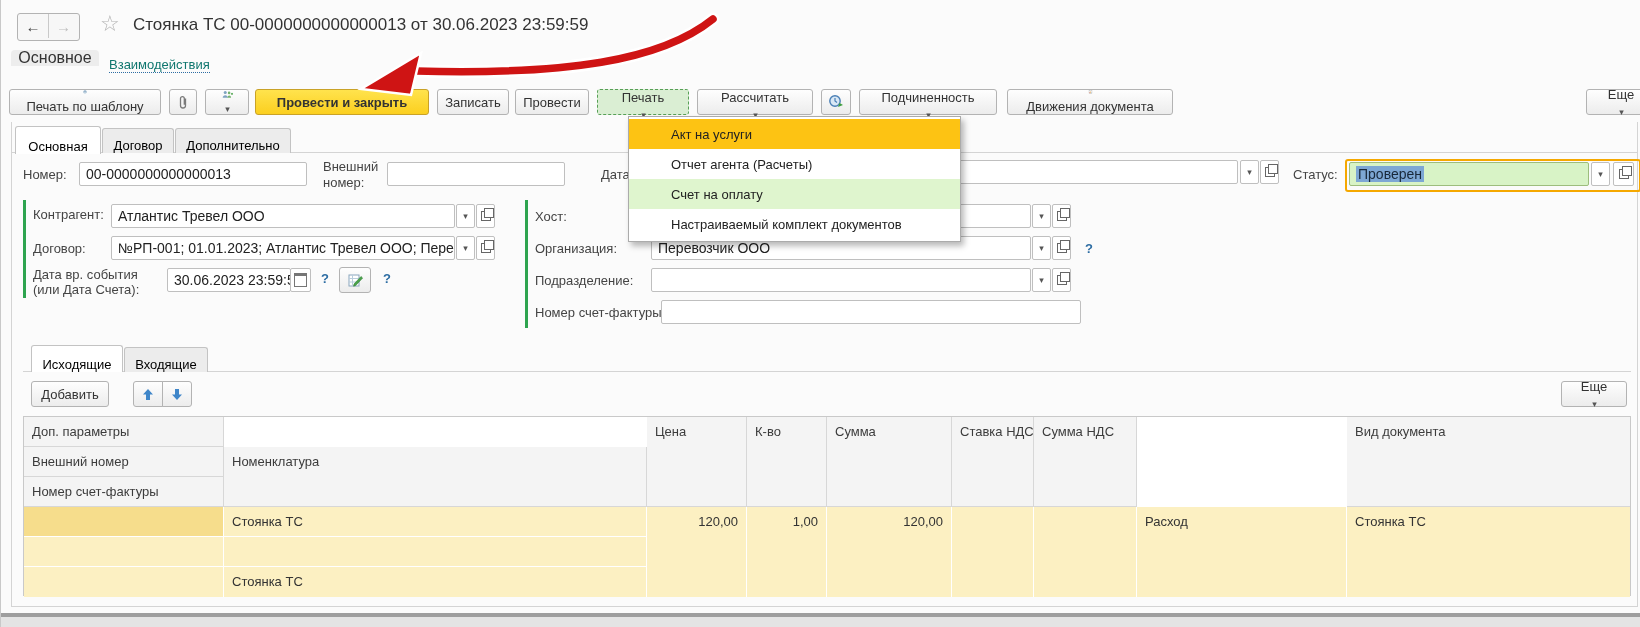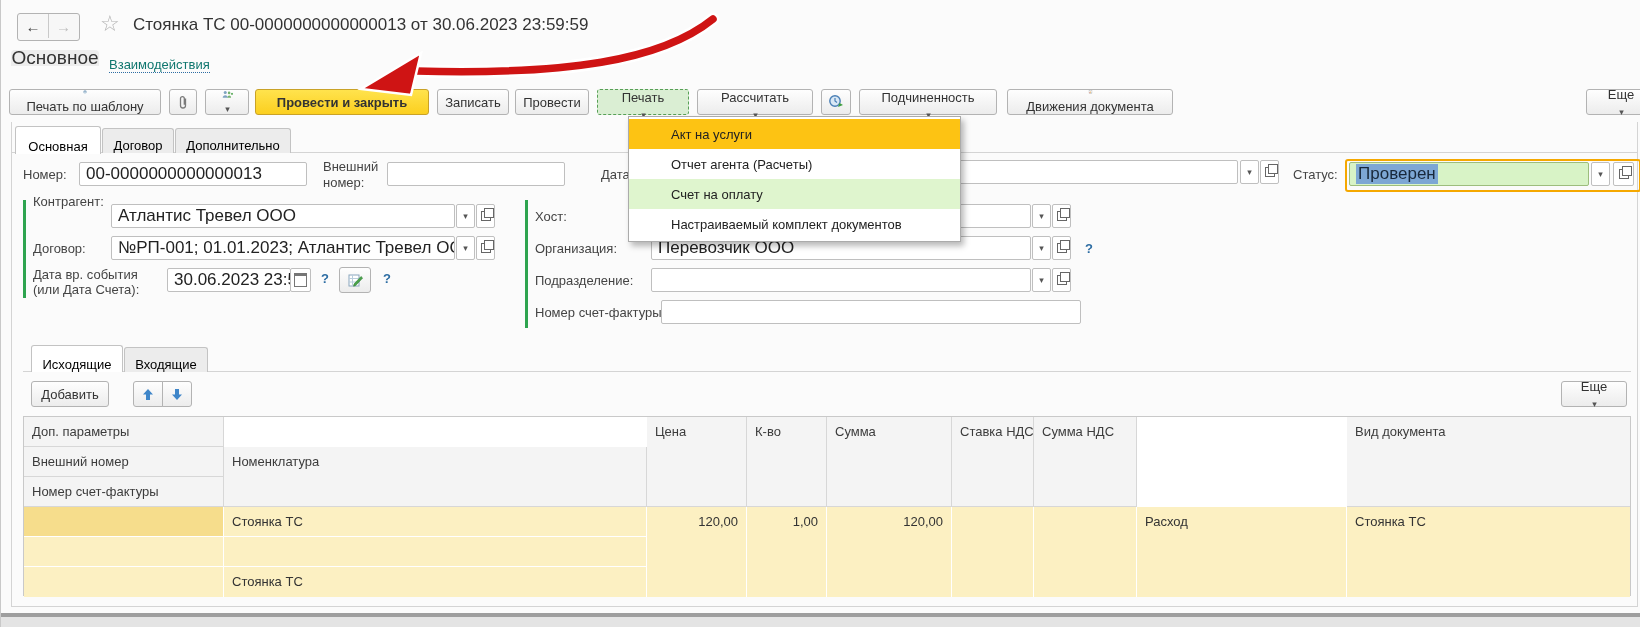--- a/index.html
+++ b/index.html
@@ -6,21 +6,21 @@
   #app{position:relative;width:1640px;height:627px;background:#fbfbfb;overflow:hidden;
        font-family:"Liberation Sans",sans-serif;border-left:1px solid #c9c9c9;border-right:1px solid #c9c9c9;}
   .lbl{position:absolute;font-size:13px;color:#444;white-space:nowrap;}
   .btn{position:absolute;height:26px;box-sizing:border-box;border:1px solid #b3b3b3;border-radius:3px;
        background:linear-gradient(#fefefe,#ececec);display:flex;align-items:center;justify-content:center;
        gap:5px;font-size:13px;color:#333;padding:0 9px;white-space:nowrap;cursor:default;flex-direction:column;}
   .btn .caret{font-size:9px;color:#555;margin-left:1px;}
   .btn-yellow{background:linear-gradient(#ffe34d,#fbcf1f);border-color:#c9a227;font-weight:bold;}
   .btn-open{background:#daeed3;border:1px dashed #57a057;}
   .input{position:absolute;height:24px;box-sizing:border-box;border:1px solid #bfbfbf;border-radius:2px;
-         background:#fff;font-size:17px;color:#222;display:flex;align-items:center;padding:4px 6px;
+         background:#fff;font-size:14px;color:#222;display:flex;align-items:center;padding:4px 6px;
          overflow:hidden;white-space:nowrap;}
   .fbtn{position:absolute;height:24px;width:19px;box-sizing:border-box;border:1px solid #bfbfbf;background:#fff;
         display:flex;align-items:center;justify-content:center;border-radius:2px;}
   .caret2{font-size:9px;color:#555;}
   .icon-open{width:8px;height:8px;border:1px solid #666;background:#fff;position:relative;}
   .icon-open::before{content:"";position:absolute;left:2px;top:-4px;width:8px;height:8px;border:1px solid #666;background:#fff;}
   .icon-cal{width:11px;height:10px;border:1px solid #767676;border-top:3px solid #767676;background:#fff;}
   .tab{position:absolute;box-sizing:border-box;display:flex;align-items:flex-end;justify-content:center;
        font-size:13px;color:#000000;border:1px solid #c3c3c3;border-bottom:none;border-radius:3px 3px 0 0;background:#ececec;}
   .tab.active{background:#fff;z-index:3;}
@@ -51,21 +51,21 @@
     <div style="position:absolute;left:0;top:0;width:30px;height:24px;display:flex;align-items:center;justify-content:center;color:#444;font-size:15px;border-right:1px solid #c9c9c9;">
         <span>←</span>
       </div>
     <div style="position:absolute;left:31px;top:0;width:29px;height:24px;display:flex;align-items:center;justify-content:center;color:#bdbdbd;font-size:15px;">
         <span>→</span>
       </div>
   </div>
   <div style="position:absolute;left:99px;top:11px;font-size:22px;color:#b3b3b3;"><span>☆</span></div>
   <div style="position:absolute;left:132px;top:15px;font-size:17px;color:#333;white-space:nowrap;">Стоянка ТС 00-0000000000000013 от 30.06.2023 23:59:59</div>
 
-  <div style="position:absolute;left:10px;top:50px;width:88px;height:16px;background:#ededed;border-radius:4px 4px 0 0;display:flex;align-items:center;justify-content:center;font-size:19px;color:#333;">
+  <div style="position:absolute;left:10px;top:50px;width:88px;height:16px;background:#ededed;border-radius:4px 4px 0 0;display:flex;align-items:center;justify-content:center;font-size:16px;color:#333;">
       <span>Основное</span>
     </div>
   <div style="position:absolute;left:108px;top:57px;font-size:13px;"><span class="link">Взаимодействия</span></div>
 
   <div class="btn" style="left:8px;top:89px;width:152px;">
     <svg width="14" height="14" viewBox="0 0 14 14">
         <rect x="3" y="1" width="8" height="3" fill="#9db6cc"></rect>
         <rect x="1" y="4" width="12" height="5" rx="1" fill="#7fa3c0"></rect>
         <rect x="3.5" y="8.5" width="7" height="4.5" fill="#fff" stroke="#7fa3c0"></rect>
       </svg>
@@ -188,21 +188,21 @@
     <span style="background:#7da7d4;color:#18283a;padding:0 2px;">Проверен</span>
   </div>
   <div class="fbtn" style="left:1590px;top:162px;">
       <span class="caret2">▾</span>
     </div>
   <div class="fbtn" style="left:1612px;top:162px;width:21px;">
       <span class="icon-open"></span>
     </div>
 
   <div class="green-bar" style="left:22px;top:200px;height:98px;"></div>
-  <div class="lbl" style="left:32px;top:194px;">Контрагент:</div>
+  <div class="lbl" style="left:32px;top:207px;">Контрагент:</div>
   <div class="input" style="left:110px;top:204px;width:344px;">
       <span>Атлантис Тревел ООО</span>
     </div>
   <div class="fbtn" style="left:455px;top:204px;">
       <span class="caret2">▾</span>
     </div>
   <div class="fbtn" style="left:475px;top:204px;">
       <span class="icon-open"></span>
     </div>
 

